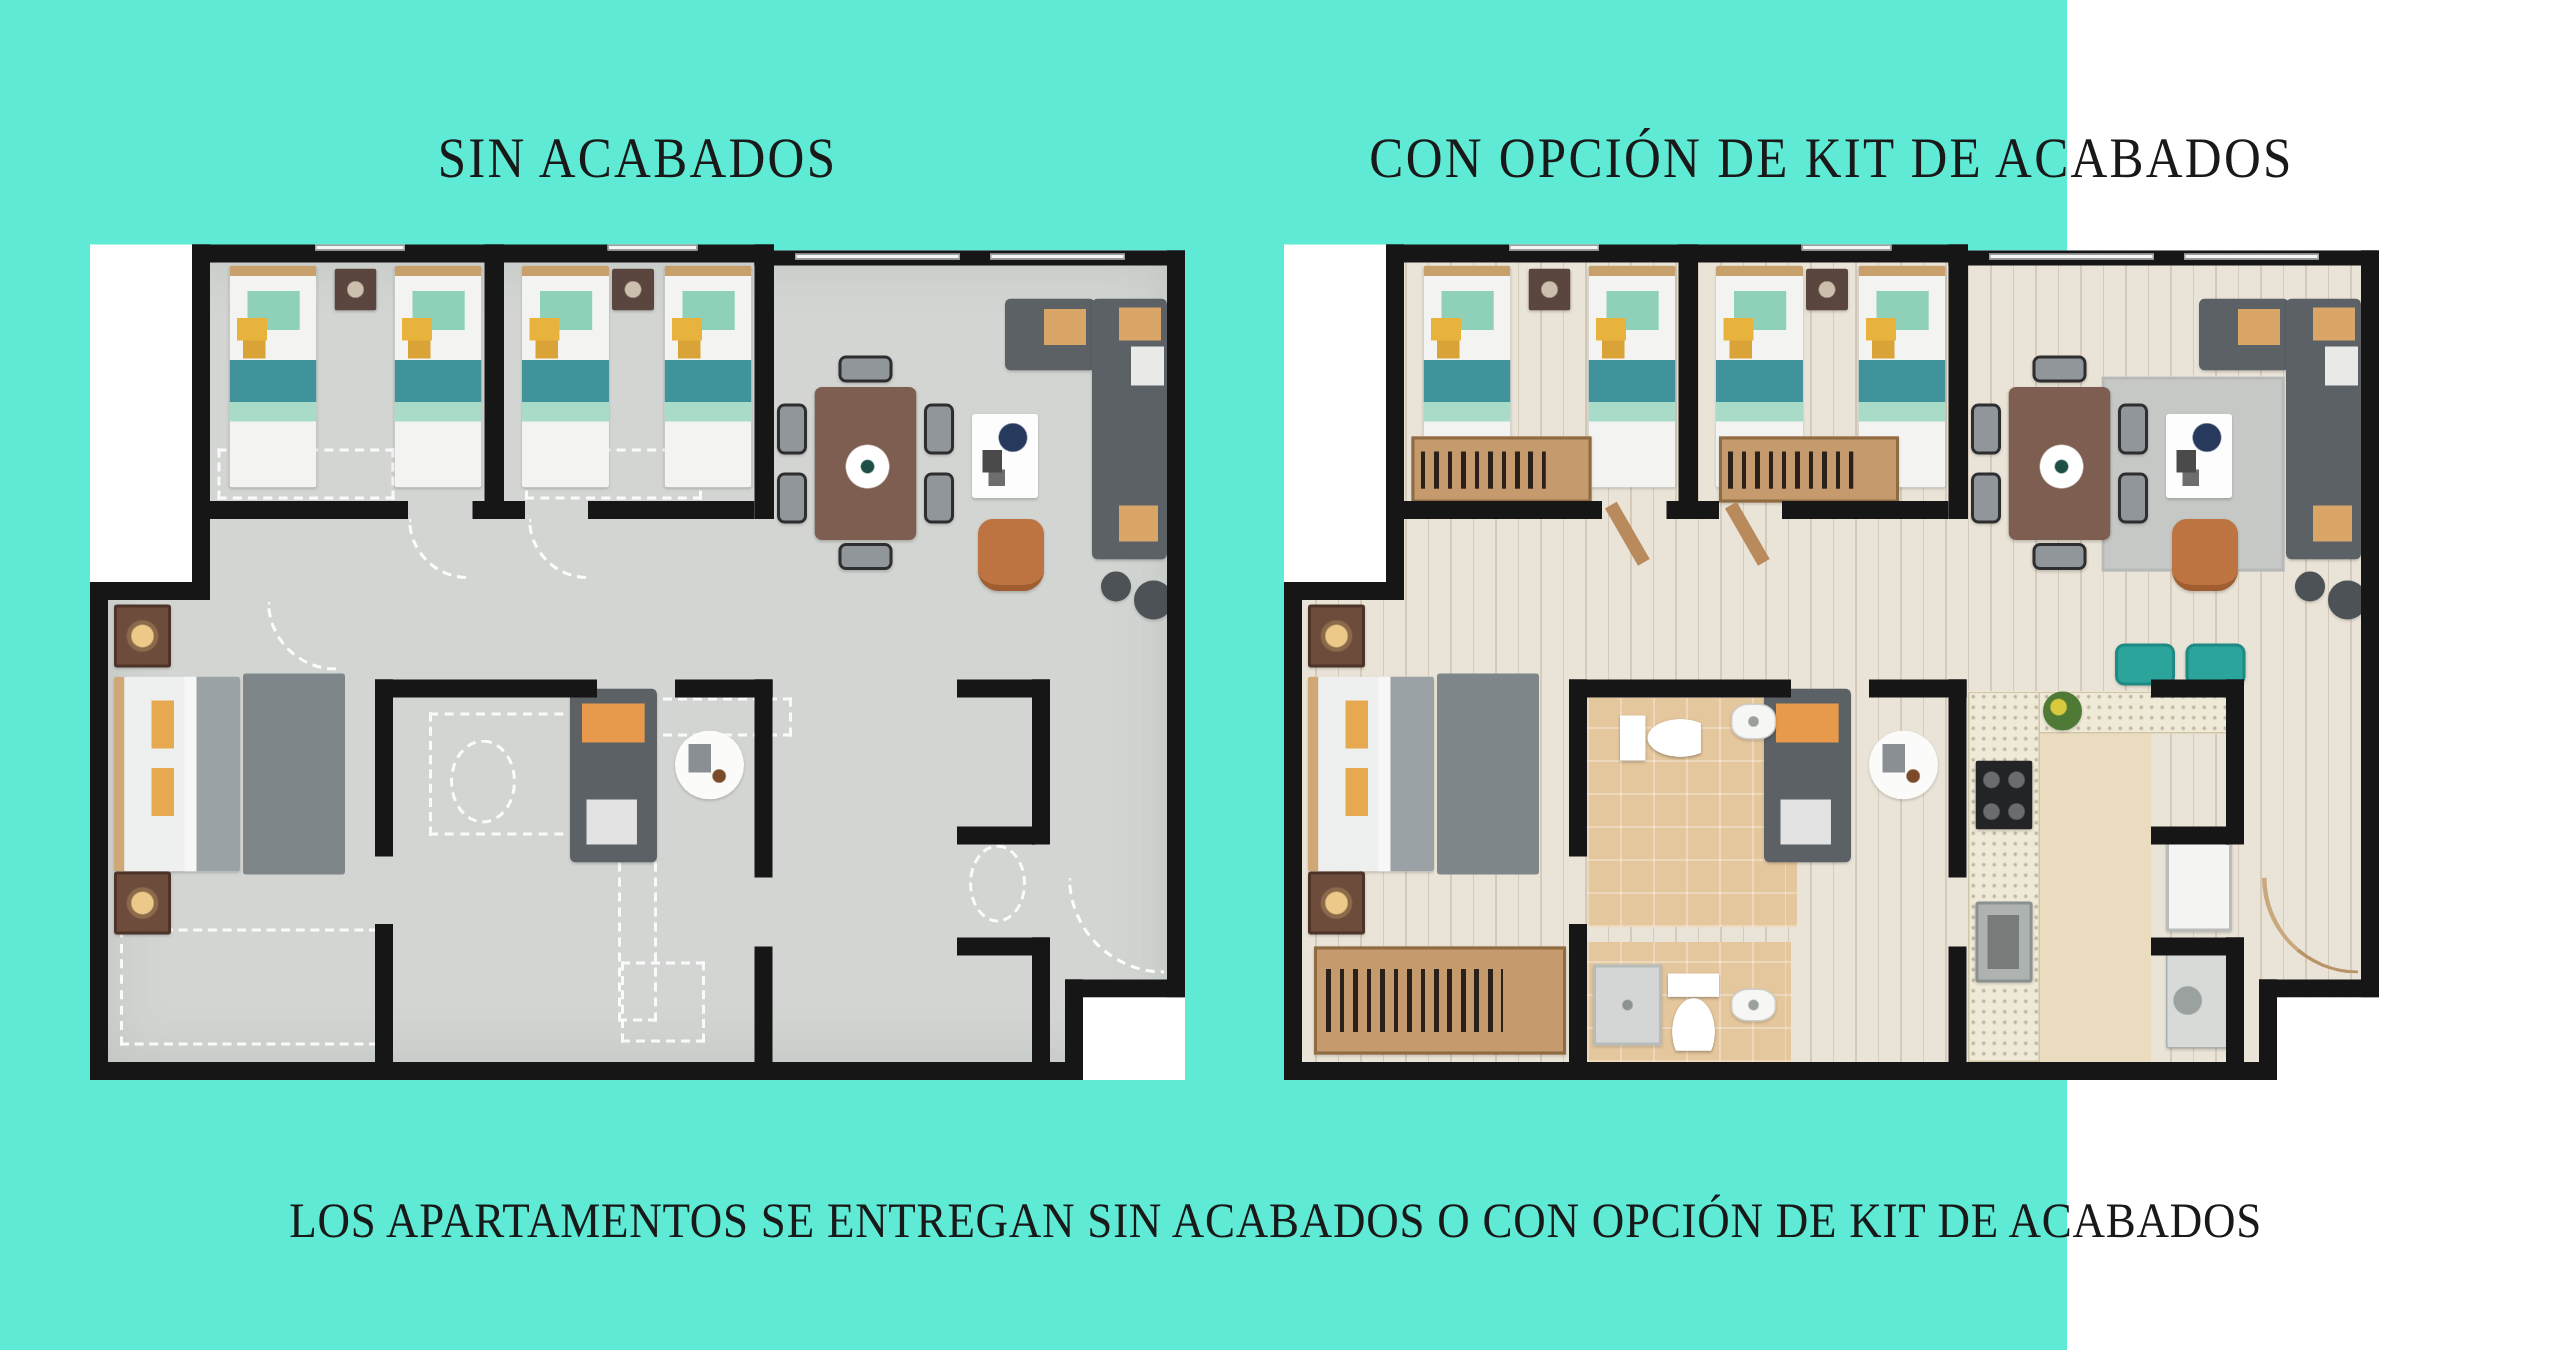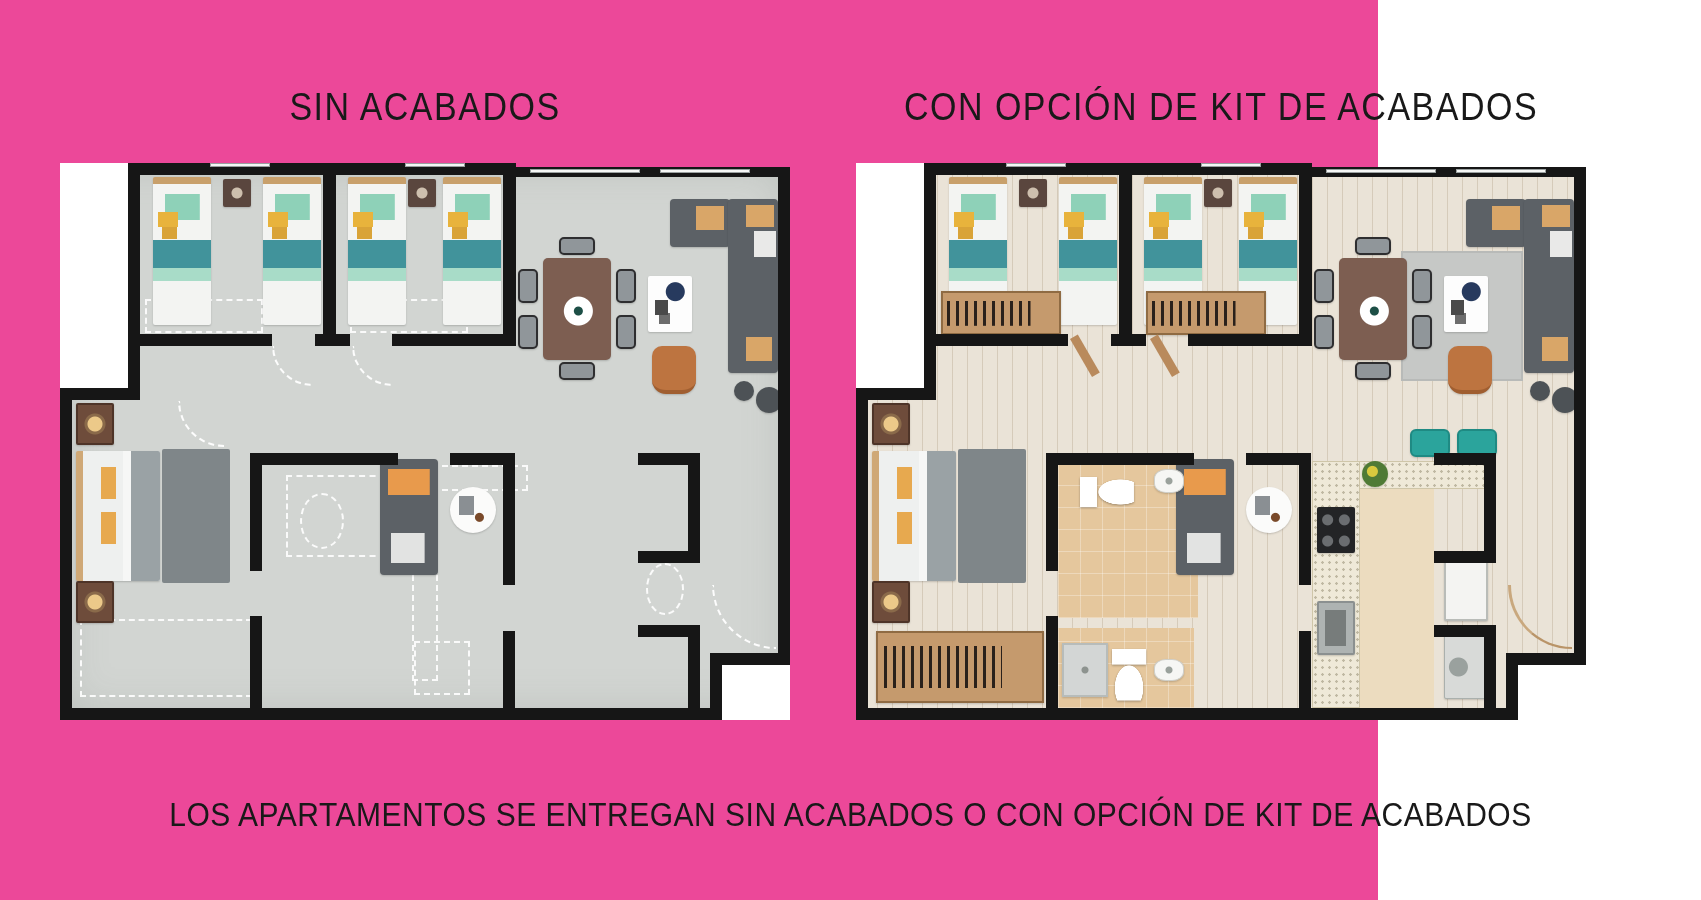--- a/index.html
+++ b/index.html
@@ -1,18 +1,18 @@
 <!DOCTYPE html>
 <html><head>
 <meta charset="utf-8">
 <style>
   * { box-sizing: border-box; margin: 0; padding: 0; }
   html,body { width:1701px; height:900px; background:#ffffff; overflow:hidden;
               font-family:"Liberation Sans","DejaVu Sans",sans-serif; }
-  .stage { position:absolute; left:0; top:0; width:1378px; height:900px; background:#ec4899; }
+  .stage { position:absolute; left:0; top:0; width:1378px; height:900px; background:#5eead4;font-family:Liberation Serif, serif; }
 
   .plan-title { position:absolute; text-align:center; color:#191919; font-size:34px;
                 letter-spacing:1.5px; font-weight:400; transform:scaleY(1.12); }
   .caption { position:absolute; left:0; top:798px; width:1701px; text-align:center;
              color:#191919; font-size:30px; letter-spacing:0.5px; font-weight:400;
              transform:scaleY(1.1); }
 
   .plan { position:absolute; }
   .plan > div { position:absolute; }
 

